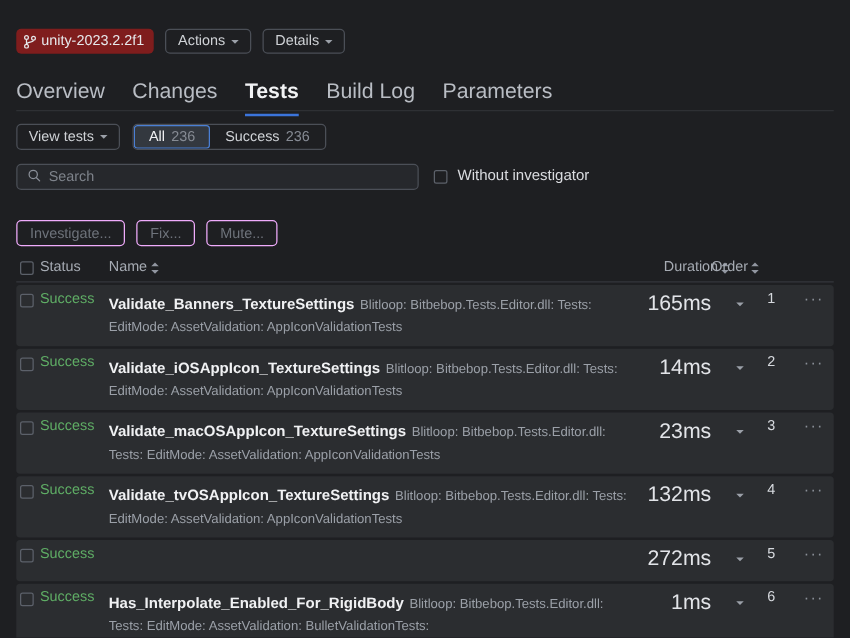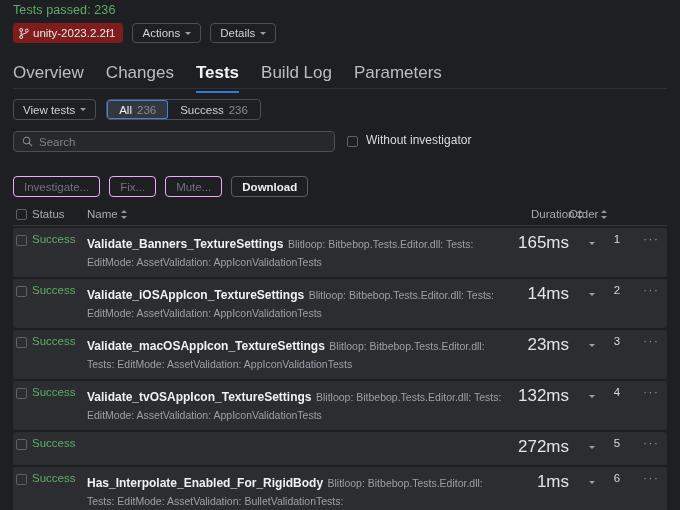--- a/index.html
+++ b/index.html
@@ -163,21 +163,20 @@
   .r-more {
     position: absolute; right: 8px; top: 4px;
     font-size: 13px; color: #8A8F98; letter-spacing: 1px; line-height: 14px;
   }
 </style>
 </head>
 <body>
 
 <div class="page">
 
-  <div class="tests-passed">Tests passed: 236</div>
 
   <div class="toprow">
     <div class="branch-badge">
       <span>
         <svg width="10" height="11" viewBox="0 0 10 11" fill="none">
           <circle cx="2.2" cy="2" r="1.5" stroke="#E6E8EB" stroke-width="1"></circle>
           <circle cx="2.2" cy="9" r="1.5" stroke="#E6E8EB" stroke-width="1"></circle>
           <circle cx="7.8" cy="2.6" r="1.5" stroke="#E6E8EB" stroke-width="1"></circle>
           <path d="M2.2 3.5v4M7.8 4.1c0 2-5.6 1.2-5.6 3.4" stroke="#E6E8EB" stroke-width="1"></path>
         </svg>
@@ -232,21 +231,20 @@
 
   <div class="checkrow">
     <span class="cbox"></span>
     <span class="lbl">Without investigator</span>
   </div>
 
   <div class="actionrow">
     <div class="abtn">Investigate...</div>
     <div class="abtn">Fix...</div>
     <div class="abtn">Mute...</div>
-    <div class="abtn enabled">Download</div>
   </div>
 
   <div class="thead">
     <div class="th th-check">
       <span class="cbox"></span>
     </div>
     <div class="th th-status">Status</div>
     <div class="th th-name">
       <span>Name</span>
       <span class="sortico"></span>

